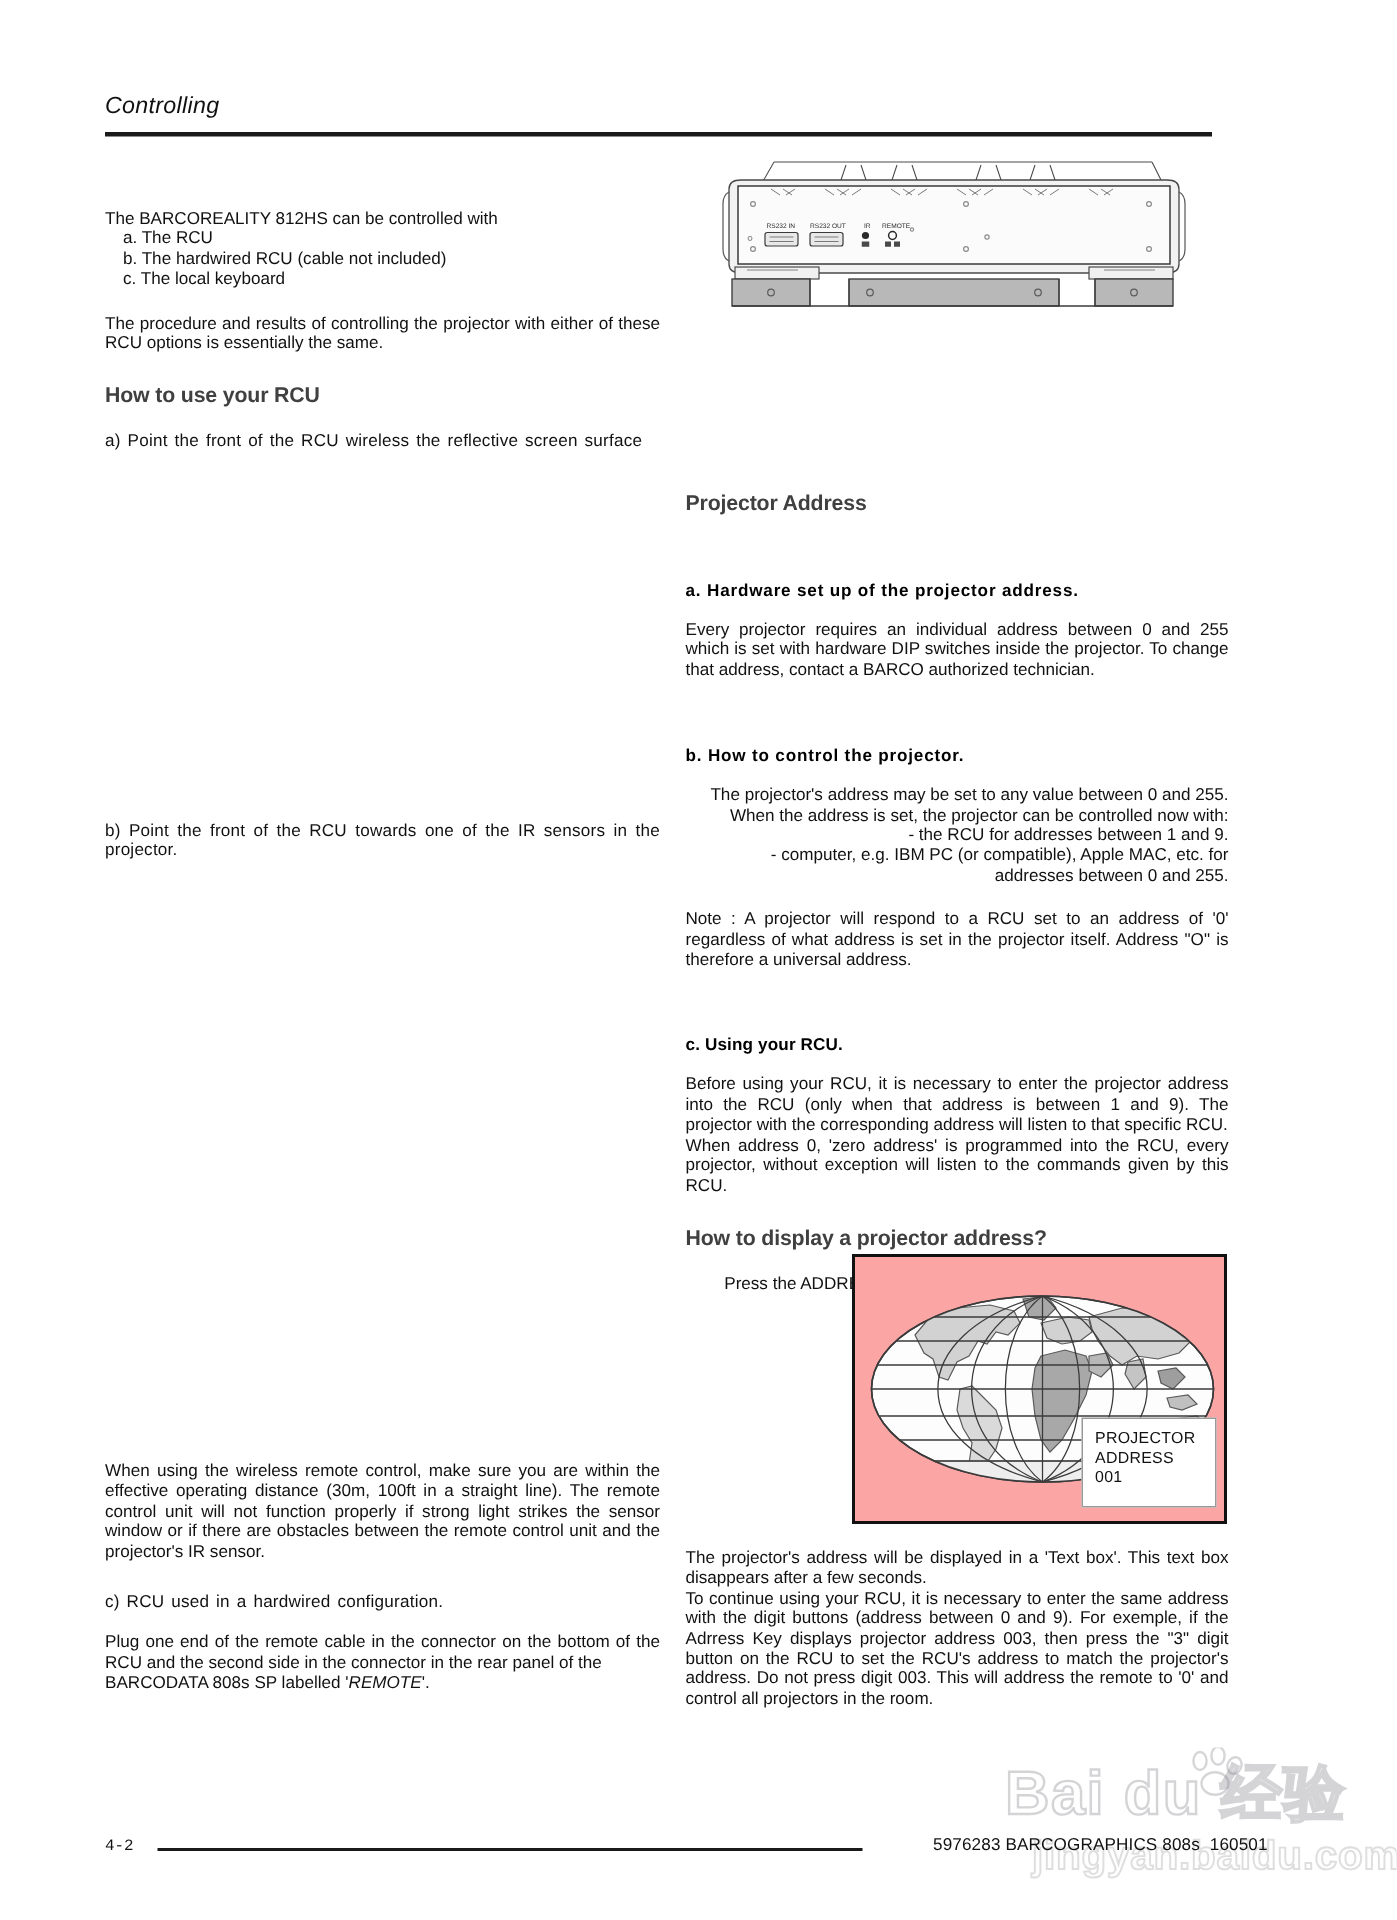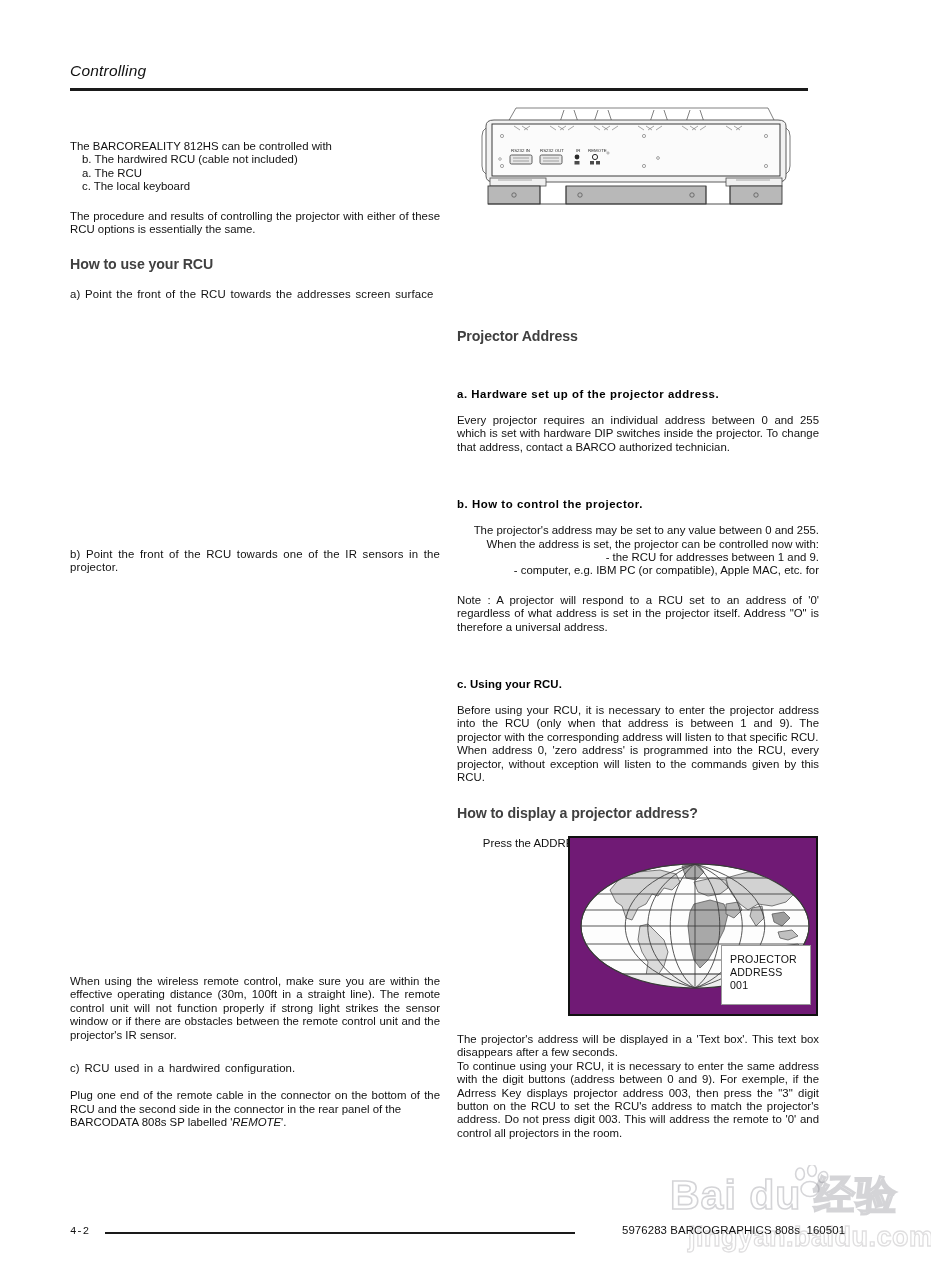--- a/index.html
+++ b/index.html
@@ -102,21 +102,21 @@
   .blk { position: absolute; width: 370px; }
 
   
   .globe-frame {
     position: absolute;
     left: 568px;
     top: 836px;
     width: 250px;
     height: 180px;
     border: 2.2px solid #111;
-    background: #701a75;
+    background: #fca5a5;
     box-sizing: border-box;
   }
   .globe-svg { position: absolute; left: 6px; top: 10px; }
   .addr-box {
     position: absolute;
     left: 151px;
     top: 107px;
     width: 90px;
     height: 60px;
     border: 1px solid #999;
@@ -282,32 +282,32 @@
       </g>
 
       <path d="M10 104 L304 104" stroke="#3a3a3a" stroke-width="0.9"></path>
       <path d="M62 86 L62 104 M88 86 L88 104 M228 86 L228 104 M252 86 L252 104" stroke="#3a3a3a" stroke-width="0.7"></path>
     </svg>
   </div>
 
   <div class="col-left">
 
     <div class="body-txt">The BARCOREALITY 812HS can be controlled with</div>
+    <div class="body-txt listline">a. The RCU</div>
     <div class="body-txt listline">b. The hardwired RCU (cable not included)</div>
-    <div class="body-txt listline">a. The RCU</div>
     <div class="body-txt listline">c. The local keyboard</div>
 
     <div class="sp16"></div>
     <div class="body-txt">The procedure and results of controlling the projector with either of these RCU options is essentially the same.</div>
 
     <div class="sp20"></div>
     <div class="h2">How to use your RCU</div>
 
     <div class="sp16"></div>
-    <div class="body-txt tracked">a) Point the front of the RCU towards the addresses screen surface</div>
+    <div class="body-txt tracked">a) Point the front of the RCU wireless the reflective screen surface</div>
   </div>
 
   <div class="blk" style="left:70px; top:548px;">
     <div class="body-txt tracked">b) Point the front of the RCU towards one of the IR sensors in the projector.</div>
   </div>
 
   <div class="blk" style="left:70px; top:975px;">
     <div class="body-txt">When using the wireless remote control, make sure you are within the effective operating distance (30m, 100ft in a straight line).  The remote control unit will not function properly if strong light strikes the sensor window or if there are obstacles between the remote control unit and the projector's IR sensor.</div>
     <div class="sp20"></div>
     <div class="body-txt tracked">c) RCU used in a hardwired configuration.</div>
@@ -326,20 +326,21 @@
     <div class="sp14"></div>
     <div class="body-txt">Every projector requires an individual address between 0 and 255 which is set with hardware DIP switches inside the projector.  To change that address, contact a BARCO authorized technician.</div>
 
     <div class="sp20"></div>
     <div class="h3">b.  How  to  control  the  projector.</div>
 
     <div class="sp14"></div>
     <div class="body-txt raggedright">The projector's address may be set to any value between 0 and 255. When the address is set, the projector can be controlled now with:</div>
     <div class="body-txt raggedright dashline">- the RCU for addresses between 1 and 9.</div>
     <div class="body-txt raggedright dashline">- computer, e.g. IBM PC  (or compatible), Apple MAC, etc. for</div>
+    <div class="body-txt raggedright dashline2">addresses  between  0  and  255.</div>
 
     <div class="sp16"></div>
     <div class="body-txt">Note : A projector will respond to a RCU set to an address of '0' regardless of what address is set in the projector itself. Address "O" is therefore a universal address.</div>
 
     <div class="sp20"></div>
     <div class="h3" style="letter-spacing:0.1px;">c. Using your RCU.</div>
 
     <div class="sp14"></div>
     <div class="body-txt">Before using your RCU, it is necessary to enter the projector address into the RCU (only when that address is between 1 and 9).  The projector with the corresponding address will listen to that specific RCU.</div>
     <div class="body-txt">When address 0, 'zero address' is programmed into the RCU, every projector, without exception will listen to the commands given by this RCU.</div>

